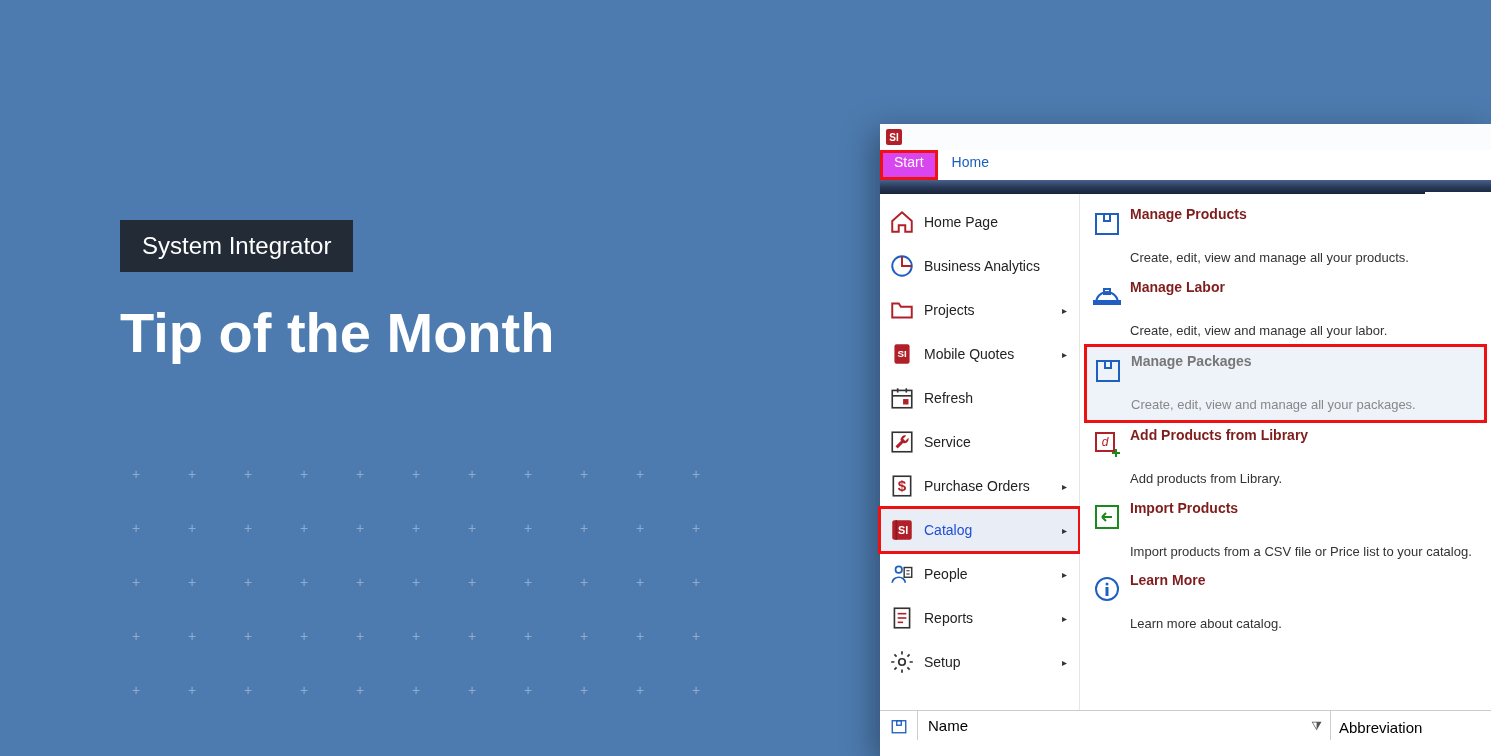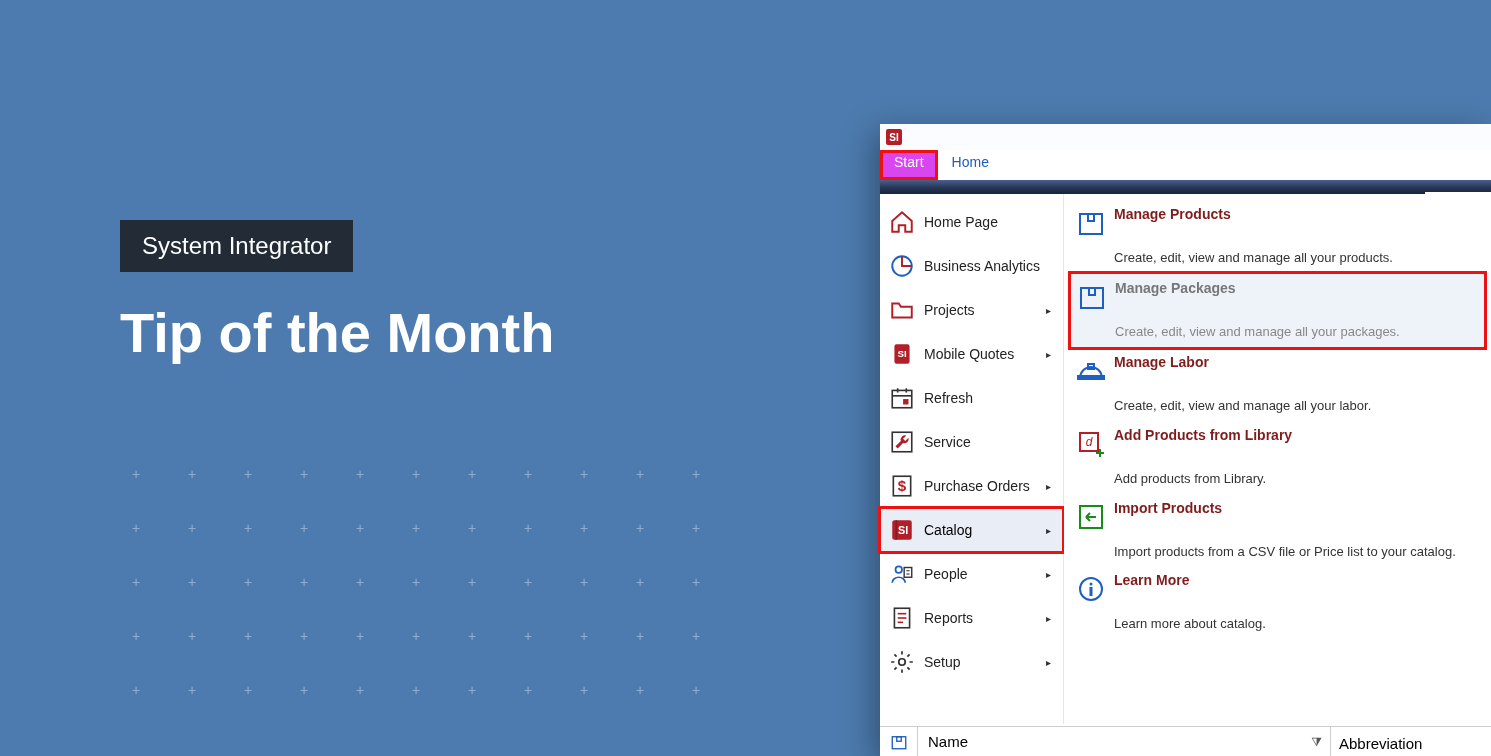--- a/index.html
+++ b/index.html
@@ -90,21 +90,21 @@
 }
 
 .window-body {
   position: relative;
   display: flex;
   height: 530px;
 }
 
 
 .nav-col {
-  width: 184px;
+  width: 200px;
   background: #fff;
   border-right: 1px solid #e6e6e6;
   padding-top: 6px;
 }
 .nav-item {
   display: flex;
   align-items: center;
   height: 44px;
   padding: 0 8px 0 8px;
   position: relative;
@@ -121,21 +121,21 @@
   flex: 1;
 }
 .nav-item .arrow {
   font-size: 10px;
   color: #333;
   margin-right: 4px;
 }
 .nav-item.selected {
   background: #e9eef6;
 }
-.nav-item.selected .nav-label { color: #000000; }
+.nav-item.selected .nav-label { color: #1d4ed8; }
 .nav-item.highlight-red { outline: 3px solid #e11; outline-offset: -1px; }
 
 
 .sub-col {
   flex: 1;
   background: #fff;
   padding: 6px 6px;
   position: relative;
 }
 .sub-item {
@@ -176,21 +176,21 @@
   text-align: center;
   font-size: 13px;
   color: #222;
   background: #fff;
 }
 .refresh-btn svg { display: block; margin: 2px auto 2px; }
 
 
 .table-header-strip {
   position: absolute;
-  left: 0; bottom: 0;
+  left: 0; bottom: 16px;
   width: 100%;
   height: 30px;
   background: #fff;
   border-top: 1px solid #ccc;
   display: flex;
   align-items: center;
   font-size: 15px;
 }
 .th-icon-cell {
   width: 38px; height: 100%;
@@ -473,44 +473,44 @@
               <rect x="4" y="6" width="22" height="20" fill="none" stroke="#1f5fbf" stroke-width="2"></rect>
               <rect x="12" y="6" width="6" height="7" fill="none" stroke="#1f5fbf" stroke-width="2"></rect>
             </svg>
         </span>
         <div class="sub-text">
           <div class="sub-title">Manage Products</div>
           <div class="sub-desc">Create, edit, view and manage all your products.</div>
         </div>
       </div>
 
-      <div class="sub-item selected">
-        <span class="sub-icon">
-          <svg class="ic2" viewBox="0 0 30 30">
-              <rect x="4" y="6" width="22" height="20" fill="none" stroke="#1f5fbf" stroke-width="2"></rect>
-              <rect x="12" y="6" width="6" height="7" fill="none" stroke="#1f5fbf" stroke-width="2"></rect>
-            </svg>
-        </span>
-        <div class="sub-text">
-          <div class="sub-title">Manage Packages</div>
-          <div class="sub-desc">Create, edit, view and manage all your packages.</div>
-        </div>
-      </div>
-
       <div class="sub-item">
         <span class="sub-icon">
           <svg class="ic2" viewBox="0 0 30 30">
               <path d="M4 22a11 11 0 0 1 22 0z" fill="none" stroke="#1f5fbf" stroke-width="2"></path>
               <rect x="2" y="20" width="26" height="3" fill="none" stroke="#1f5fbf" stroke-width="2"></rect>
               <rect x="12" y="8" width="6" height="5" fill="none" stroke="#1f5fbf" stroke-width="2"></rect>
             </svg>
         </span>
         <div class="sub-text">
           <div class="sub-title">Manage Labor</div>
           <div class="sub-desc">Create, edit, view and manage all your labor.</div>
+        </div>
+      </div>
+
+      <div class="sub-item selected">
+        <span class="sub-icon">
+          <svg class="ic2" viewBox="0 0 30 30">
+              <rect x="4" y="6" width="22" height="20" fill="none" stroke="#1f5fbf" stroke-width="2"></rect>
+              <rect x="12" y="6" width="6" height="7" fill="none" stroke="#1f5fbf" stroke-width="2"></rect>
+            </svg>
+        </span>
+        <div class="sub-text">
+          <div class="sub-title">Manage Packages</div>
+          <div class="sub-desc">Create, edit, view and manage all your packages.</div>
         </div>
       </div>
 
       <div class="sub-item">
         <span class="sub-icon">
           <svg class="ic2" viewBox="0 0 30 30">
               <rect x="4" y="4" width="18" height="18" fill="none" stroke="#b12028" stroke-width="2"></rect>
               <text x="13" y="17" text-anchor="middle" font-size="12" fill="#b12028" font-style="italic">d</text>
               <line x1="20" y1="24" x2="28" y2="24" stroke="#1a8a1a" stroke-width="2"></line>
               <line x1="24" y1="20" x2="24" y2="28" stroke="#1a8a1a" stroke-width="2"></line>

